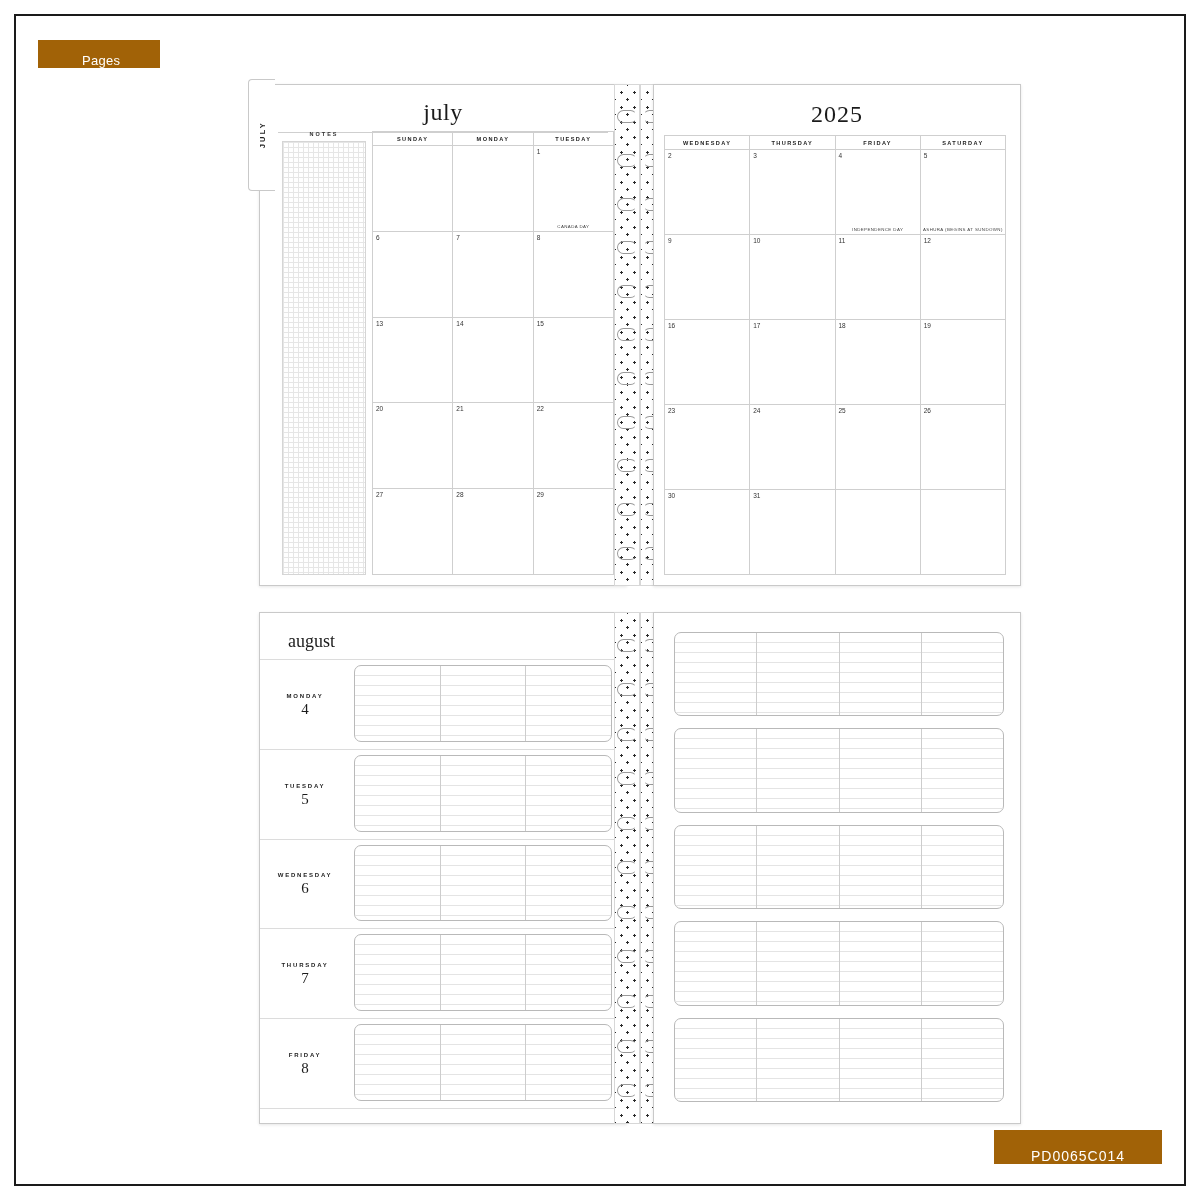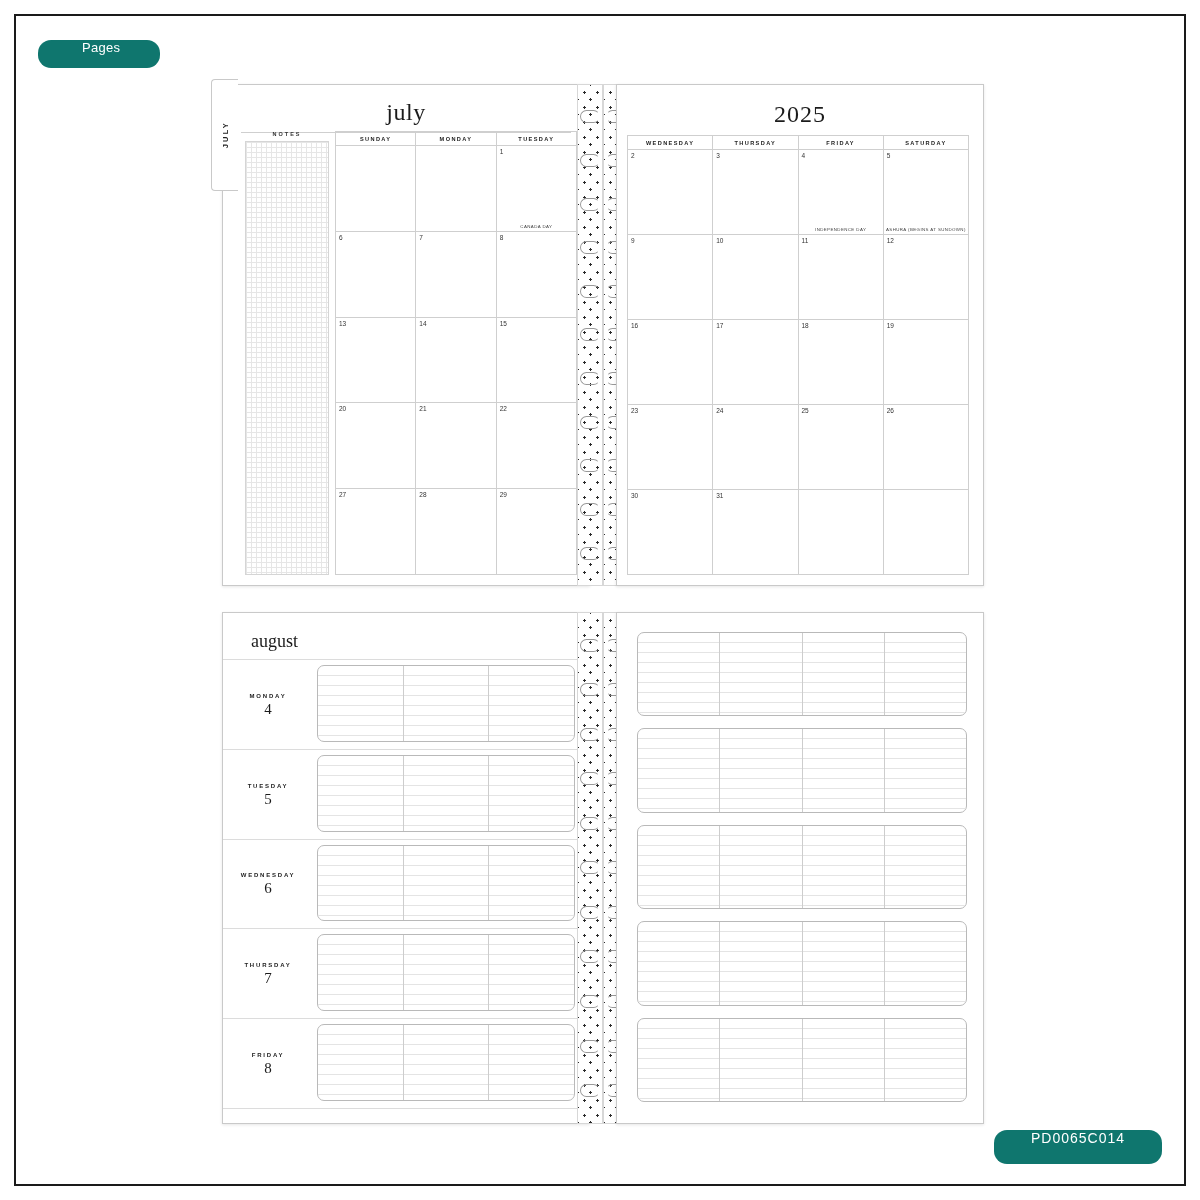--- a/index.html
+++ b/index.html
@@ -8,29 +8,29 @@
     background:#ffffff;
     font-family:"Liberation Sans", sans-serif;
     position:relative;
     overflow:hidden;
   }
   .page-frame{
     position:absolute;left:14px;top:14px;width:1172px;height:1172px;
     border:2px solid #1a1a1a;box-sizing:border-box;
   }
   .badge{
-    position:absolute;background:#0f766e;color:#ffffff;
+    position:absolute;background:#a16207;color:#ffffff;
     font-size:13px;letter-spacing:.3px;
-    display:flex;align-items:flex-start;justify-content:center;border-radius:13px;
+    display:flex;align-items:flex-end;justify-content:center;
   }
   .badge-pages{left:38px;top:40px;width:122px;height:28px;justify-content:flex-start;padding-left:44px;box-sizing:border-box;}
   .badge-sku{right:38px;bottom:36px;width:168px;height:34px;letter-spacing:1px;font-size:14px;margin-top:25px;}
 
   
-  .spread{position:absolute;display:flex;}
+  .spread{position:absolute;display:flex;margin-left:37px;}
   .spread-top{left:222px;top:84px;width:762px;height:502px;}
   .spread-bottom{left:222px;top:612px;width:762px;height:512px;}
 
   .sheet{
     background:#ffffff;
     border:1px solid #c9c9c9;
     box-sizing:border-box;
     position:relative;
     box-shadow:0 1px 3px rgba(0,0,0,.10);
   }

